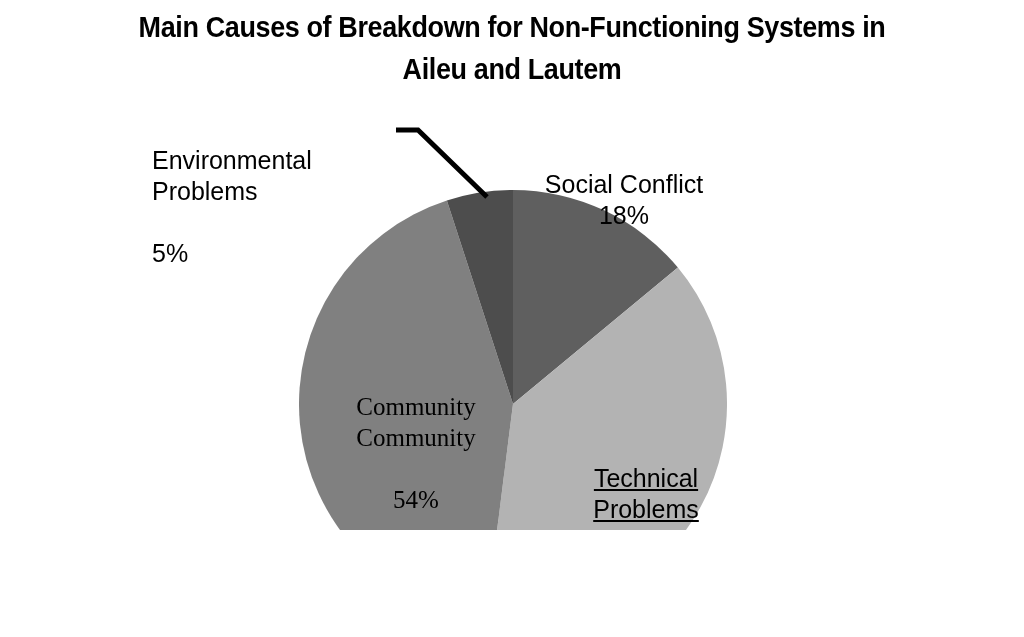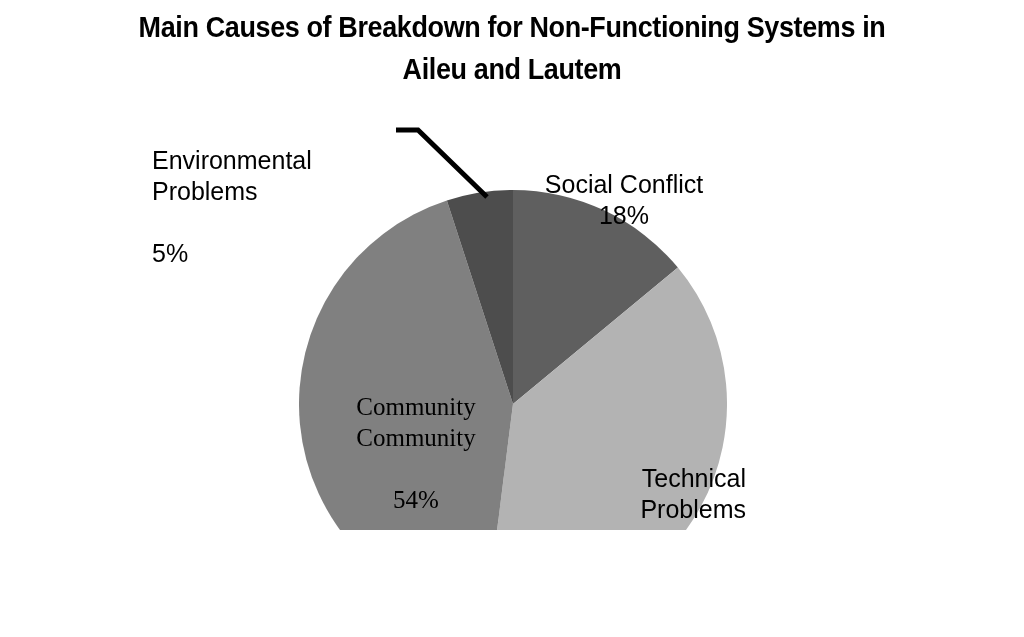--- a/index.html
+++ b/index.html
@@ -80,21 +80,22 @@
     left: 300px;
     top: 360px;
     width: 232px;
     text-align: center;
     font-family: Liberation Serif, serif;
   }
   #label-technical {
     left: 546px;
     top: 432px;
     width: 200px;
-    text-align: right;
+    text-align: center;
+    text-decoration: underline;
   }
 
   
   #leader-line {
     position: absolute;
     left: 0;
     top: 0;
     width: 1024px;
     height: 637px;
     pointer-events: none;

